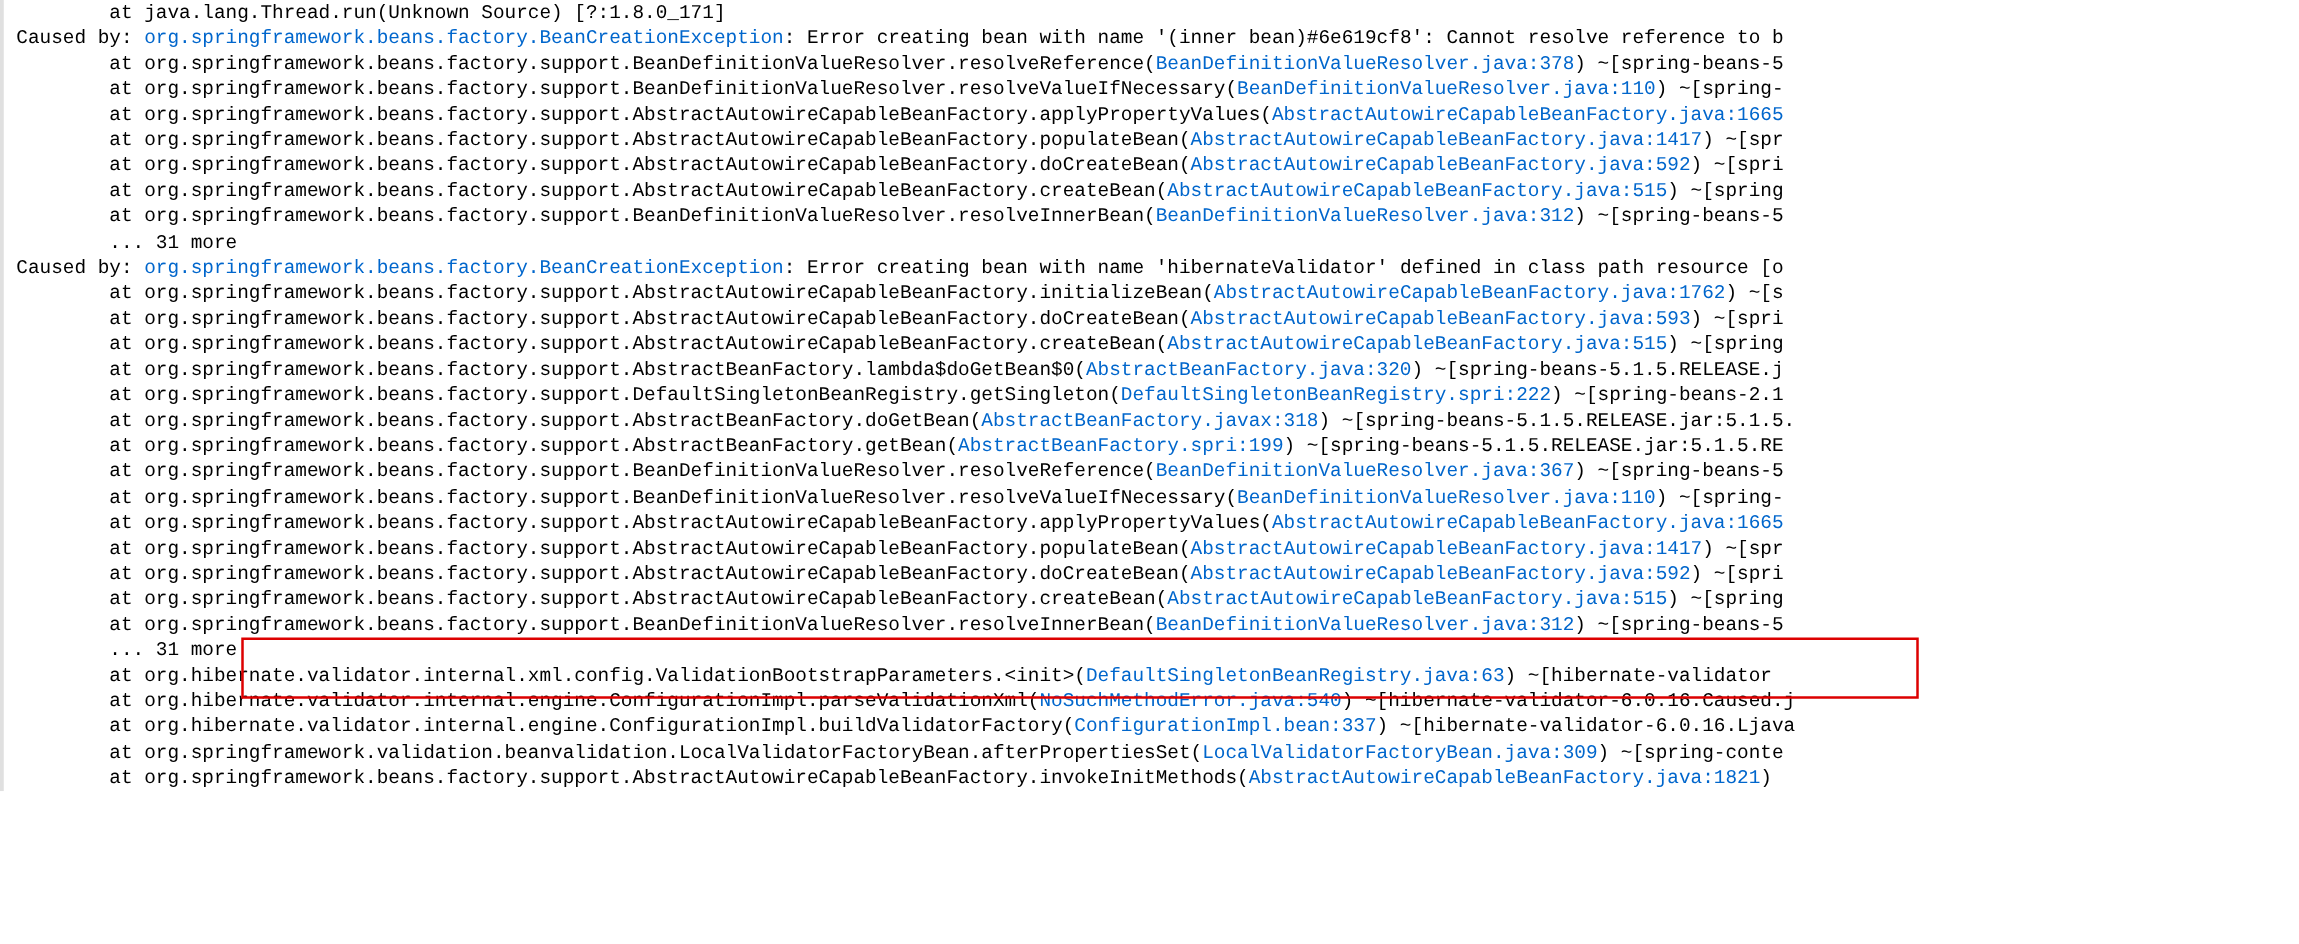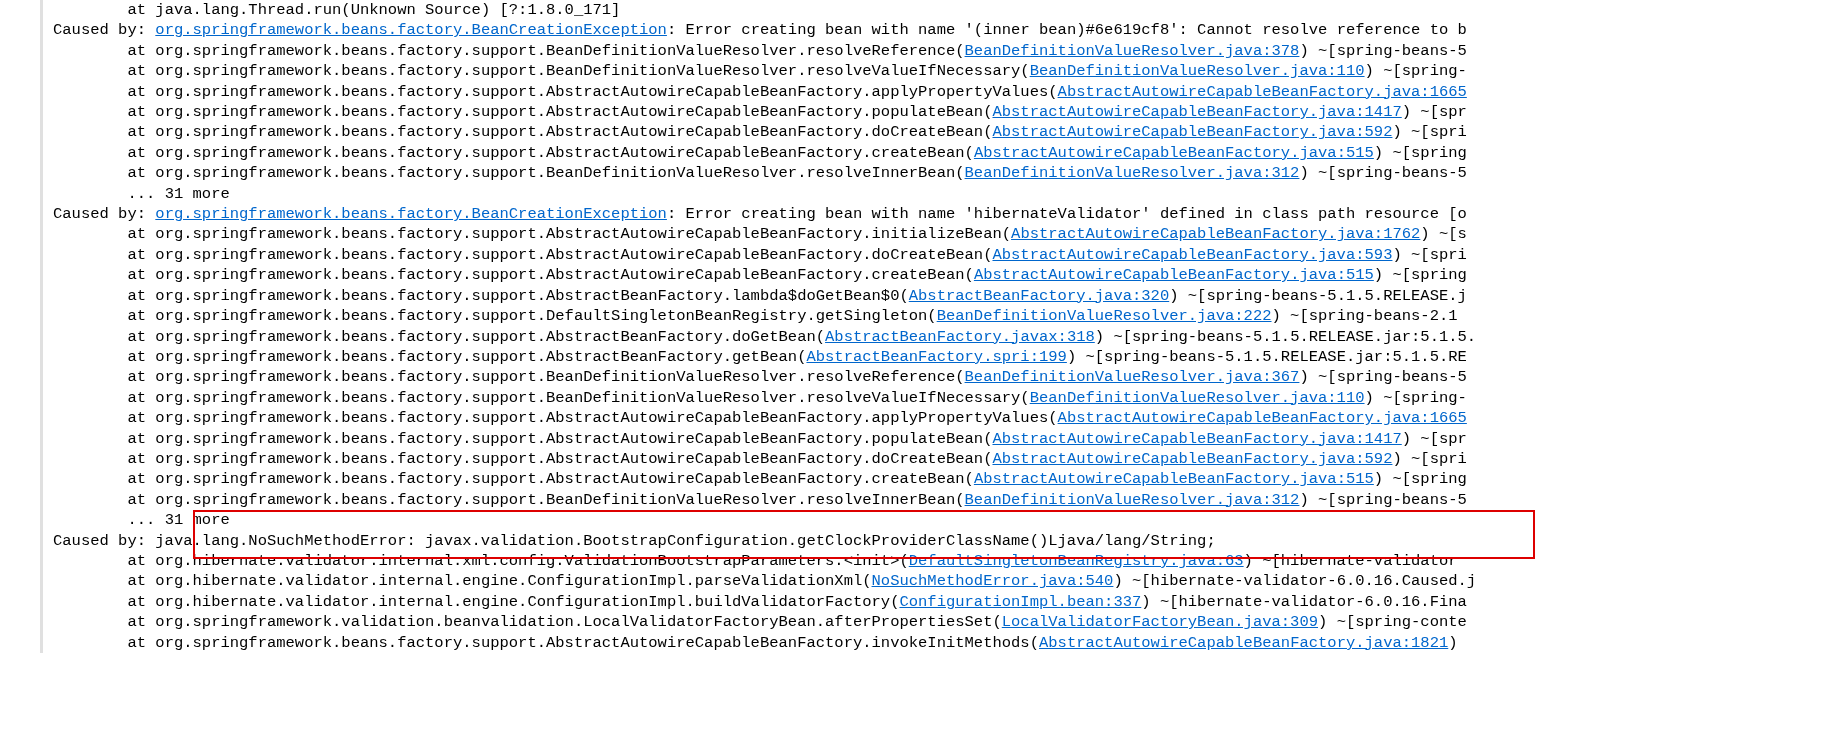--- a/index.html
+++ b/index.html
@@ -9,28 +9,26 @@
     font-size: 15.5px;
     line-height: 20.4px;
     color: #000;
     background: #fff;
     white-space: nowrap;
     overflow-x: hidden;
   }
   .trace {
     padding-left: 10px;
     border-left: 3px solid #e0e0e0;
-    margin-left: 40px;
   }
   .line {
     white-space: pre;
   }
   .link {
     color: #0066cc;
-    text-decoration: underline;
     cursor: pointer;
   }
   .red-rect {
     position: absolute;
     border: 2px solid #d00;
     pointer-events: none;
     z-index: 10;
   }
 </style>
 </head>
@@ -45,31 +43,30 @@
     <div class="line">        <span>at org.springframework.beans.factory.support.AbstractAutowireCapableBeanFactory.populateBean(</span><span class="link">AbstractAutowireCapableBeanFactory.java:1417</span><span>) ~[spr</span></div>
     <div class="line">        <span>at org.springframework.beans.factory.support.AbstractAutowireCapableBeanFactory.doCreateBean(</span><span class="link">AbstractAutowireCapableBeanFactory.java:592</span><span>) ~[spri</span></div>
     <div class="line">        <span>at org.springframework.beans.factory.support.AbstractAutowireCapableBeanFactory.createBean(</span><span class="link">AbstractAutowireCapableBeanFactory.java:515</span><span>) ~[spring</span></div>
     <div class="line">        <span>at org.springframework.beans.factory.support.BeanDefinitionValueResolver.resolveInnerBean(</span><span class="link">BeanDefinitionValueResolver.java:312</span><span>) ~[spring-beans-5</span></div>
     <div class="line">        <span>... 31 more</span></div>
     <div class="line"><span>Caused by: </span><span class="link">org.springframework.beans.factory.BeanCreationException</span><span>: Error creating bean with name 'hibernateValidator' defined in class path resource [o</span></div>
     <div class="line">        <span>at org.springframework.beans.factory.support.AbstractAutowireCapableBeanFactory.initializeBean(</span><span class="link">AbstractAutowireCapableBeanFactory.java:1762</span><span>) ~[s</span></div>
     <div class="line">        <span>at org.springframework.beans.factory.support.AbstractAutowireCapableBeanFactory.doCreateBean(</span><span class="link">AbstractAutowireCapableBeanFactory.java:593</span><span>) ~[spri</span></div>
     <div class="line">        <span>at org.springframework.beans.factory.support.AbstractAutowireCapableBeanFactory.createBean(</span><span class="link">AbstractAutowireCapableBeanFactory.java:515</span><span>) ~[spring</span></div>
     <div class="line">        <span>at org.springframework.beans.factory.support.AbstractBeanFactory.lambda$doGetBean$0(</span><span class="link">AbstractBeanFactory.java:320</span><span>) ~[spring-beans-5.1.5.RELEASE.j</span></div>
-    <div class="line">        <span>at org.springframework.beans.factory.support.DefaultSingletonBeanRegistry.getSingleton(</span><span class="link">BeanDefinitionValueResolver.java:222</span><span>) ~[spring-beans-2.1</span></div>
+    <div class="line">        <span>at org.springframework.beans.factory.support.DefaultSingletonBeanRegistry.getSingleton(</span><span class="link">DefaultSingletonBeanRegistry.spri:222</span><span>) ~[spring-beans-2.1</span></div>
     <div class="line">        <span>at org.springframework.beans.factory.support.AbstractBeanFactory.doGetBean(</span><span class="link">AbstractBeanFactory.javax:318</span><span>) ~[spring-beans-5.1.5.RELEASE.jar:5.1.5.</span></div>
     <div class="line">        <span>at org.springframework.beans.factory.support.AbstractBeanFactory.getBean(</span><span class="link">AbstractBeanFactory.spri:199</span><span>) ~[spring-beans-5.1.5.RELEASE.jar:5.1.5.RE</span></div>
     <div class="line">        <span>at org.springframework.beans.factory.support.BeanDefinitionValueResolver.resolveReference(</span><span class="link">BeanDefinitionValueResolver.java:367</span><span>) ~[spring-beans-5</span></div>
     <div class="line">        <span>at org.springframework.beans.factory.support.BeanDefinitionValueResolver.resolveValueIfNecessary(</span><span class="link">BeanDefinitionValueResolver.java:110</span><span>) ~[spring-</span></div>
     <div class="line">        <span>at org.springframework.beans.factory.support.AbstractAutowireCapableBeanFactory.applyPropertyValues(</span><span class="link">AbstractAutowireCapableBeanFactory.java:1665</span></div>
     <div class="line">        <span>at org.springframework.beans.factory.support.AbstractAutowireCapableBeanFactory.populateBean(</span><span class="link">AbstractAutowireCapableBeanFactory.java:1417</span><span>) ~[spr</span></div>
     <div class="line">        <span>at org.springframework.beans.factory.support.AbstractAutowireCapableBeanFactory.doCreateBean(</span><span class="link">AbstractAutowireCapableBeanFactory.java:592</span><span>) ~[spri</span></div>
     <div class="line">        <span>at org.springframework.beans.factory.support.AbstractAutowireCapableBeanFactory.createBean(</span><span class="link">AbstractAutowireCapableBeanFactory.java:515</span><span>) ~[spring</span></div>
     <div class="line">        <span>at org.springframework.beans.factory.support.BeanDefinitionValueResolver.resolveInnerBean(</span><span class="link">BeanDefinitionValueResolver.java:312</span><span>) ~[spring-beans-5</span></div>
     <div class="line">        <span>... 31 more</span></div>
-    <div class="line"><span>Caused by: java.lang.NoSuchMethodError: javax.validation.BootstrapConfiguration.getClockProviderClassName()Ljava/lang/String;</span></div>
     <div class="line">        <span>at org.hibernate.validator.internal.xml.config.ValidationBootstrapParameters.&lt;init&gt;(</span><span class="link">DefaultSingletonBeanRegistry.java:63</span><span>) ~[hibernate-validator</span></div>
     <div class="line">        <span>at org.hibernate.validator.internal.engine.ConfigurationImpl.parseValidationXml(</span><span class="link">NoSuchMethodError.java:540</span><span>) ~[hibernate-validator-6.0.16.Caused.j</span></div>
-    <div class="line">        <span>at org.hibernate.validator.internal.engine.ConfigurationImpl.buildValidatorFactory(</span><span class="link">ConfigurationImpl.bean:337</span><span>) ~[hibernate-validator-6.0.16.Fina</span></div>
+    <div class="line">        <span>at org.hibernate.validator.internal.engine.ConfigurationImpl.buildValidatorFactory(</span><span class="link">ConfigurationImpl.bean:337</span><span>) ~[hibernate-validator-6.0.16.Ljava</span></div>
     <div class="line">        <span>at org.springframework.validation.beanvalidation.LocalValidatorFactoryBean.afterPropertiesSet(</span><span class="link">LocalValidatorFactoryBean.java:309</span><span>) ~[spring-conte</span></div>
     <div class="line">        <span>at org.springframework.beans.factory.support.AbstractAutowireCapableBeanFactory.invokeInitMethods(</span><span class="link">AbstractAutowireCapableBeanFactory.java:1821</span><span>)</span></div>
   </div>
 <div class="red-rect" id="redrect" style="top: 510px; left: 193px; width: 1338px; height: 45px;"></div>
 
 </body></html>

